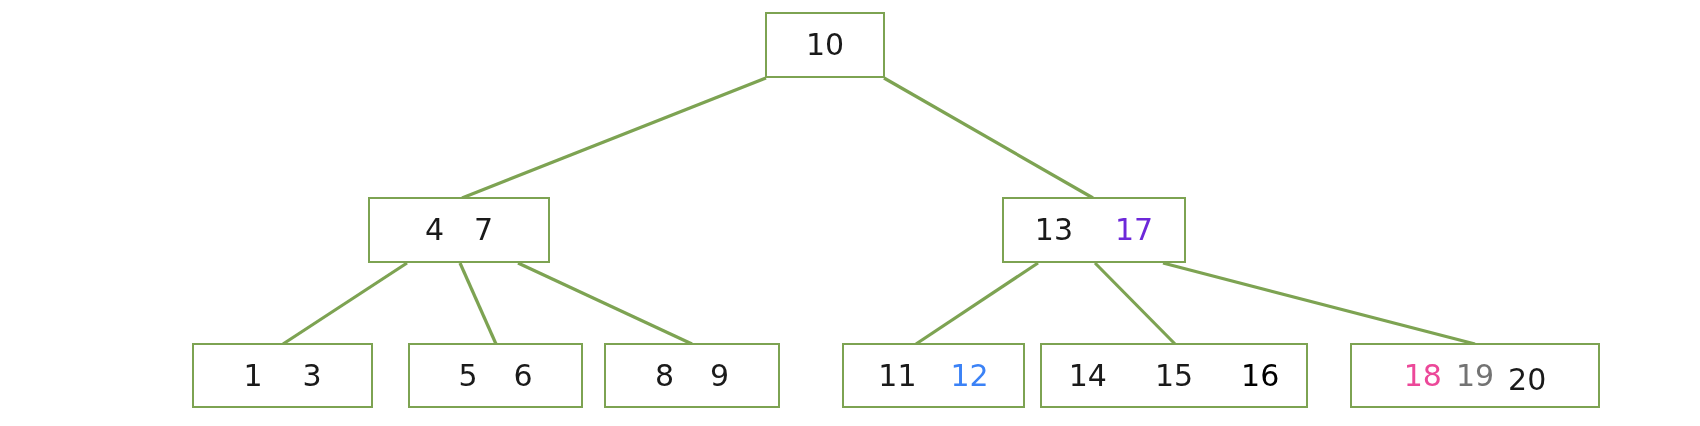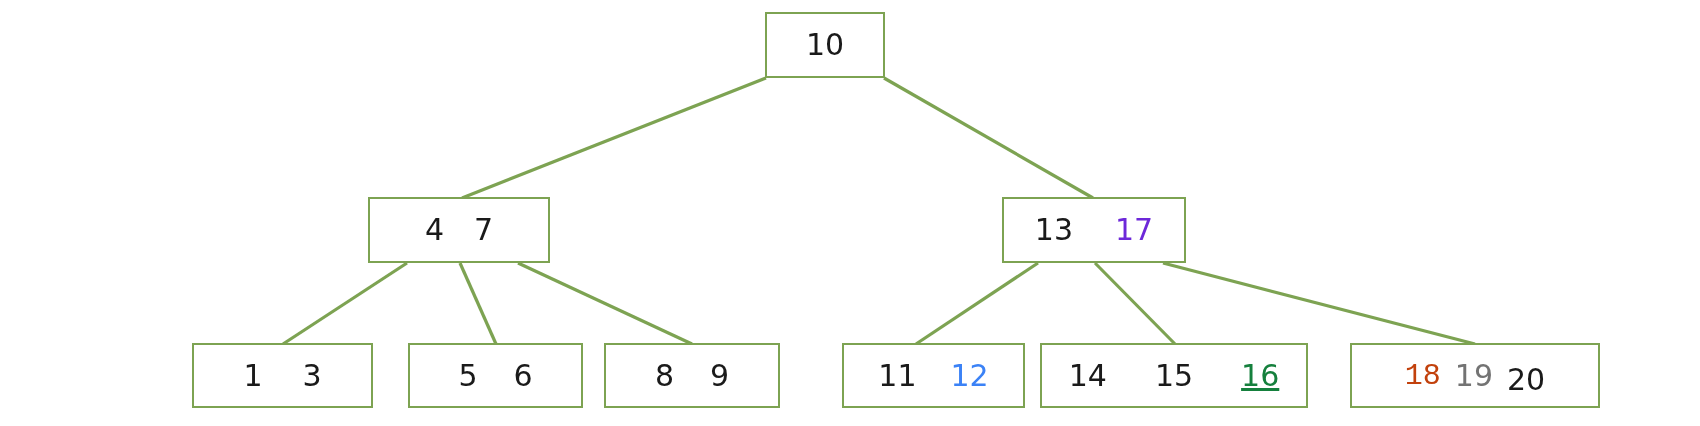--- a/index.html
+++ b/index.html
@@ -84,22 +84,22 @@
         <span class="key" style="color: rgb(26, 26, 26);">8</span>
         <span class="key" style="color: rgb(26, 26, 26);">9</span>
       </div>
       <div class="node" style="left: 842px; top: 343px; width: 183px; height: 65px; border-color: rgb(125, 163, 82); background: rgb(255, 255, 255); gap: 34px;">
         <span class="key" style="color: rgb(26, 26, 26);">11</span>
         <span class="key" style="color: #3b82f6;">12</span>
       </div>
       <div class="node" style="left: 1040px; top: 343px; width: 268px; height: 65px; border-color: rgb(125, 163, 82); background: rgb(255, 255, 255); gap: 48px;">
         <span class="key" style="color: rgb(26, 26, 26);">14</span>
         <span class="key" style="color: rgb(26, 26, 26);">15</span>
-        <span class="key" style="color: #15803d; text-decoration: underline;">16</span>
+        <span class="key" style="color: #000000;">16</span>
       </div>
       <div class="node" style="left: 1350px; top: 343px; width: 250px; height: 65px; border-color: rgb(125, 163, 82); background: rgb(255, 255, 255); gap: 14px;">
-        <span class="key" style="color: #c2410c; font-family: Liberation Mono, monospace;">18</span>
+        <span class="key" style="color: #ec4899;">18</span>
         <span class="key" style="color: #737373;">19</span>
         <span class="key" style="color: rgb(26, 26, 26); margin-top: 8px;">20</span>
       </div>
     </div>
 
 </div>
 
 </body></html>

